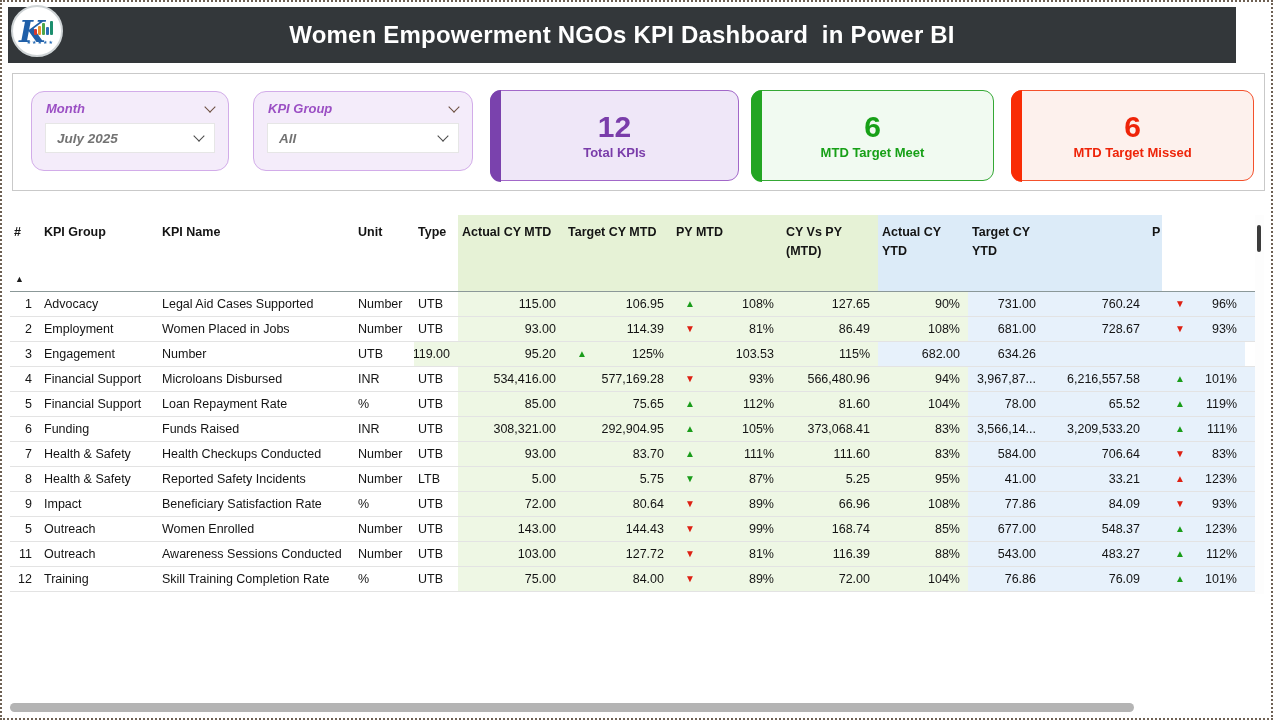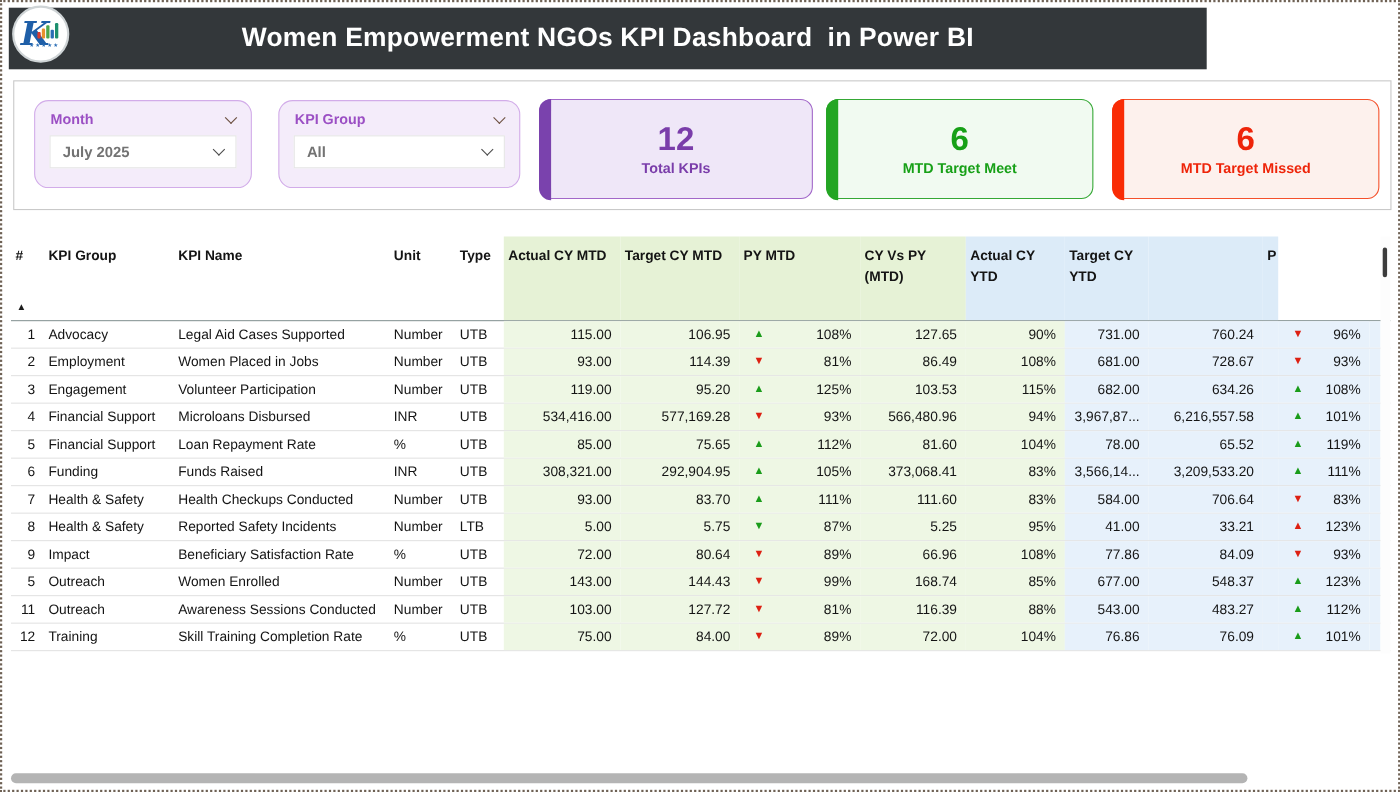--- a/index.html
+++ b/index.html
@@ -4,41 +4,41 @@
 <style>
   * { margin:0; padding:0; box-sizing:border-box; }
   html,body { background:#fff; }
   .page {
     position:relative; width:1273px; height:720px; background:#ffffff;
     border:2px dotted #6e6154; overflow:hidden;
     font-family:"Liberation Sans", sans-serif;
   }
   
   .titlebar {
-    position:absolute; left:6px; top:5px; width:1089px; height:56px;
+    position:absolute; left:6px; top:5px; width:1228px; height:56px;
     background:#33373a; display:flex; align-items:center; justify-content:center;
   }
   .title { color:#ffffff; font-size:24px; font-weight:bold; letter-spacing:.2px; white-space:pre; }
   .logo {
     position:absolute; left:9px; top:3px; width:52px; height:52px; border-radius:50%;
     background:#ffffff; border:2px solid #cfd4d6; display:flex; align-items:center; justify-content:center;
     overflow:hidden;
   }
   .logo-k { font-family:"DejaVu Serif", serif; font-style:italic; font-weight:bold; font-size:30px; color:#1f5fa8; margin-left:-10px; }
   .logo-bars { position:absolute; right:8px; top:14px; display:flex; align-items:flex-end; gap:1px; }
   .logo-bars i { display:block; width:3px; border-radius:1px; }
   .logo-stars { position:absolute; right:7px; bottom:10px; font-size:5px; color:#2a6db5; letter-spacing:1px; }
   
   .filter-panel {
     position:absolute; left:10px; top:71px; width:1253px; height:118px;
     background:#ffffff; border:1px solid #c9c9c9;
   }
   .slicer {
     position:absolute; top:17px; height:80px; background:#f4ecfa;
-    border:1px solid #d2ace9; border-radius:13px;
+    border:1px solid #d2ace9; border-radius:13px;font-style:italic;
   }
   .slicer-month { left:18px; width:198px; }
   .slicer-kpi   { left:240px; width:220px; }
   .slicer-head { display:flex; justify-content:space-between; align-items:center; padding:9px 14px 5px 14px; }
   .slicer-title { color:#9b4fc4; font-weight:bold; font-size:13px; }
   .chev { width:8px; height:8px; border-right:1.6px solid #4a4a4a; border-bottom:1.6px solid #4a4a4a; transform:rotate(45deg); margin-top:-4px; }
   .slicer-select {
     margin:2px 13px 0 13px; height:30px; background:#ffffff; border:1px solid #e6e6e6;
     display:flex; align-items:center; justify-content:space-between; padding:0 11px;
     font-weight:bold; font-size:13.5px; color:#737373; cursor:pointer;
@@ -200,21 +200,20 @@
           <div class="td al c-b"></div>
           <div class="td icon-cell c-b">
             <span class="tri red">▼</span>
             <span>93%</span>
           </div>
           <div class="td al c-b"></div>
         </div>
         <div class="tgrid trow" style="grid-template-columns: 30px 118px 196px 60px 44px 106px 108px 110px 96px 90px 76px 104px 14px 83px 10px;">
           <div class="td ar">3</div>
           <div class="td al">Engagement</div>
-          <div class="td al">Volunteer Participation</div>
           <div class="td al">Number</div>
           <div class="td al">UTB</div>
           <div class="td ar c-g">119.00</div>
           <div class="td ar c-g">95.20</div>
           <div class="td icon-cell c-g">
             <span class="tri green">▲</span>
             <span>125%</span>
           </div>
           <div class="td ar c-g">103.53</div>
           <div class="td ar c-g">115%</div>

